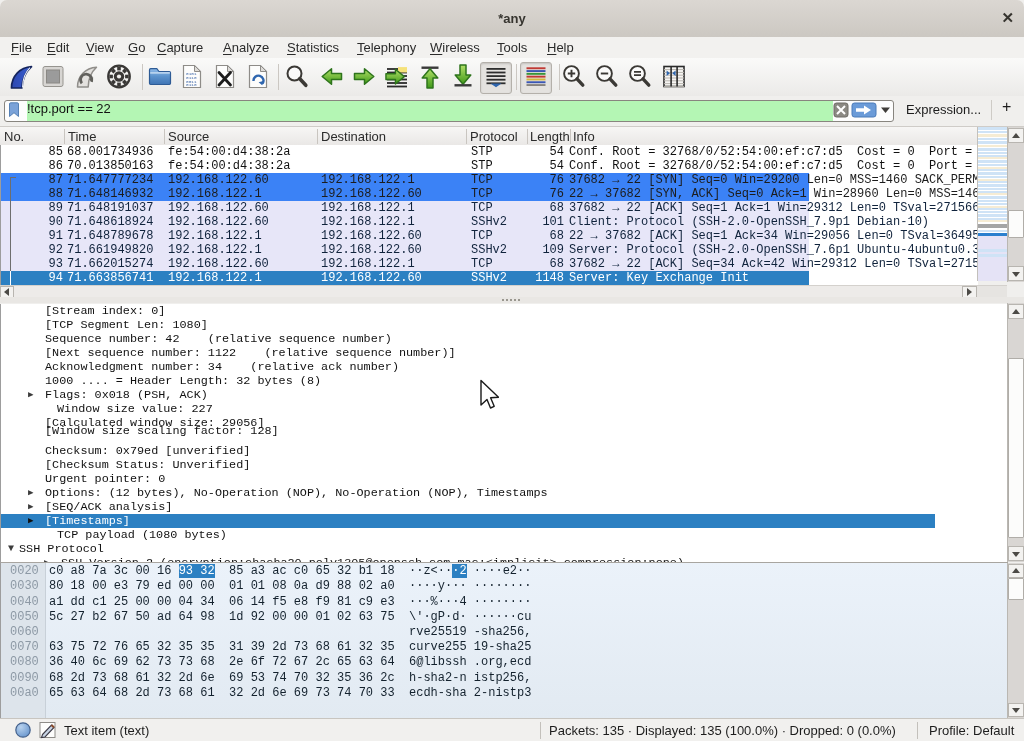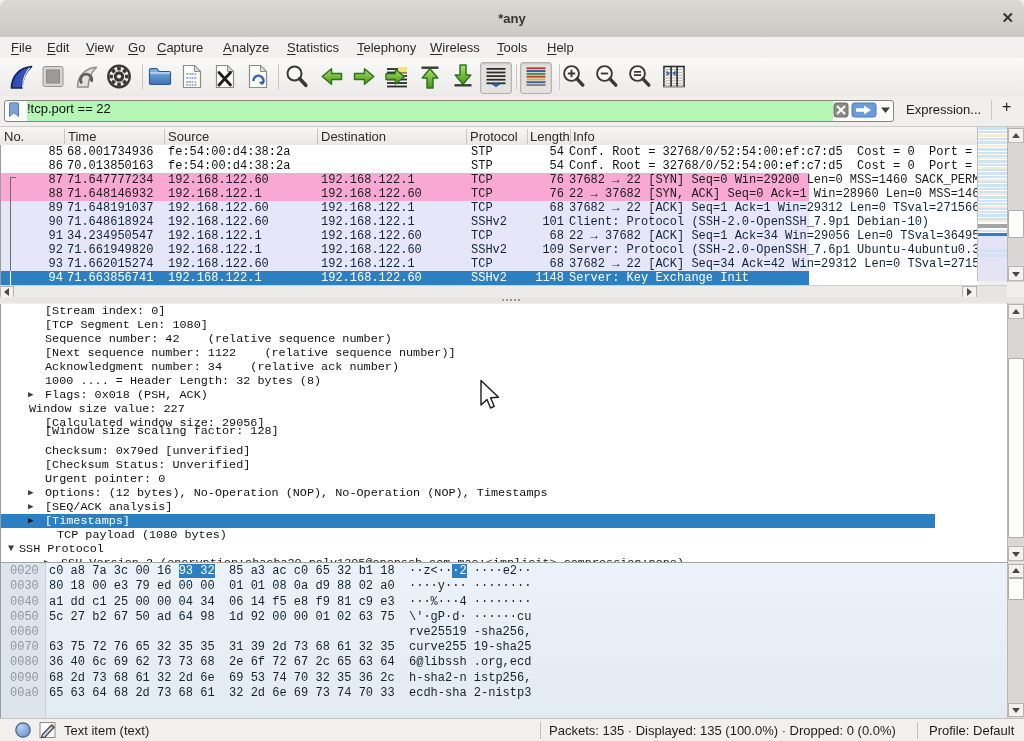--- a/index.html
+++ b/index.html
@@ -32,21 +32,21 @@
 #plbody{top:145px;left:0;width:977px;height:140px;background:#ffffff;border-left:1px solid #9d9d9d;}
 .prow{position:absolute;left:0;width:808px;height:14px;font-size:12px;line-height:14px;}
 .prow span{position:absolute;}
 .c-no{left:0;width:62px;text-align:right;}
 .c-time{left:66px;}
 .c-src{left:167px;}
 .c-dst{left:320px;}
 .c-proto{left:470px;}
 .c-len{left:500px;width:63px;text-align:right;}
 .c-info{left:568px;width:408px;overflow:hidden;}
-.r-gray{background:#f9a8d4;color:#1c1c1c;}
+.r-gray{background:#3b82f6;color:#1c1c1c;}
 .r-lav{background:#e7e6f8;color:#10233c;}
 .r-sel{background:#2c80c2;color:#ffffff;}
 .r-white{background:#ffffff;color:#111;}
 
 #minimap{top:127px;left:977px;width:30px;height:154px;background:#ffffff;border-left:1px solid #c3c0bb;}
 .mms{position:absolute;left:0;width:30px;}
 #plvscroll{top:127px;left:1007px;width:17px;height:155px;}
 #plhscroll{top:285px;left:0;width:1007px;height:12px;background:#edebe9;border-top:1px solid #d4d1cd;}
 #splitter1{top:297px;left:0;width:1024px;height:6px;background:#e9e7e4;}
 
@@ -286,21 +286,21 @@
     <span style="left:573px">Info</span>
   </div>
 
   <div class="abs" id="plbody">
 <div class="prow mono r-white" style="top:0px"><span class="c-no">85</span><span class="c-time">68.001734936</span><span class="c-src">fe:54:00:d4:38:2a</span><span class="c-dst"></span><span class="c-proto">STP</span><span class="c-len">54</span><span class="c-info">Conf. Root = 32768/0/52:54:00:ef:c7:d5  Cost = 0  Port = 0x8005</span></div>
 <div class="prow mono r-white" style="top:14px"><span class="c-no">86</span><span class="c-time">70.013850163</span><span class="c-src">fe:54:00:d4:38:2a</span><span class="c-dst"></span><span class="c-proto">STP</span><span class="c-len">54</span><span class="c-info">Conf. Root = 32768/0/52:54:00:ef:c7:d5  Cost = 0  Port = 0x8005</span></div>
 <div class="prow mono r-gray" style="top:28px"><span class="c-no">87</span><span class="c-time">71.647777234</span><span class="c-src">192.168.122.60</span><span class="c-dst">192.168.122.1</span><span class="c-proto">TCP</span><span class="c-len">76</span><span class="c-info">37682 → 22 [SYN] Seq=0 Win=29200 Len=0 MSS=1460 SACK_PERM=1 TS</span></div>
 <div class="prow mono r-gray" style="top:42px"><span class="c-no">88</span><span class="c-time">71.648146932</span><span class="c-src">192.168.122.1</span><span class="c-dst">192.168.122.60</span><span class="c-proto">TCP</span><span class="c-len">76</span><span class="c-info">22 → 37682 [SYN, ACK] Seq=0 Ack=1 Win=28960 Len=0 MSS=1460 SAC</span></div>
 <div class="prow mono r-lav" style="top:56px"><span class="c-no">89</span><span class="c-time">71.648191037</span><span class="c-src">192.168.122.60</span><span class="c-dst">192.168.122.1</span><span class="c-proto">TCP</span><span class="c-len">68</span><span class="c-info">37682 → 22 [ACK] Seq=1 Ack=1 Win=29312 Len=0 TSval=2715669 TSe</span></div>
 <div class="prow mono r-lav" style="top:70px"><span class="c-no">90</span><span class="c-time">71.648618924</span><span class="c-src">192.168.122.60</span><span class="c-dst">192.168.122.1</span><span class="c-proto">SSHv2</span><span class="c-len">101</span><span class="c-info">Client: Protocol (SSH-2.0-OpenSSH_7.9p1 Debian-10)</span></div>
-<div class="prow mono r-lav" style="top:84px"><span class="c-no">91</span><span class="c-time">34.234950547</span><span class="c-src">192.168.122.1</span><span class="c-dst">192.168.122.60</span><span class="c-proto">TCP</span><span class="c-len">68</span><span class="c-info">22 → 37682 [ACK] Seq=1 Ack=34 Win=29056 Len=0 TSval=36495869 T</span></div>
+<div class="prow mono r-lav" style="top:84px"><span class="c-no">91</span><span class="c-time">71.648789678</span><span class="c-src">192.168.122.1</span><span class="c-dst">192.168.122.60</span><span class="c-proto">TCP</span><span class="c-len">68</span><span class="c-info">22 → 37682 [ACK] Seq=1 Ack=34 Win=29056 Len=0 TSval=36495869 T</span></div>
 <div class="prow mono r-lav" style="top:98px"><span class="c-no">92</span><span class="c-time">71.661949820</span><span class="c-src">192.168.122.1</span><span class="c-dst">192.168.122.60</span><span class="c-proto">SSHv2</span><span class="c-len">109</span><span class="c-info">Server: Protocol (SSH-2.0-OpenSSH_7.6p1 Ubuntu-4ubuntu0.3)</span></div>
 <div class="prow mono r-lav" style="top:112px"><span class="c-no">93</span><span class="c-time">71.662015274</span><span class="c-src">192.168.122.60</span><span class="c-dst">192.168.122.1</span><span class="c-proto">TCP</span><span class="c-len">68</span><span class="c-info">37682 → 22 [ACK] Seq=34 Ack=42 Win=29312 Len=0 TSval=2715672 T</span></div>
 <div class="prow mono r-sel" style="top:126px"><span class="c-no">94</span><span class="c-time">71.663856741</span><span class="c-src">192.168.122.1</span><span class="c-dst">192.168.122.60</span><span class="c-proto">SSHv2</span><span class="c-len">1148</span><span class="c-info">Server: Key Exchange Init</span></div>
 <div class="abs" style="left:9px;top:32px;width:1px;height:94px;background:#6e6e6e;"></div>
       <div class="abs" style="left:9px;top:126px;width:1px;height:14px;background:#ffffff;"></div>
 <div class="abs" style="left:9px;top:32px;width:6px;height:1px;background:#6e6e6e;"></div>
 </div>
 
   </div>
   <div class="abs" id="minimap">
@@ -390,21 +390,21 @@
   </div>
 
   <div class="abs" id="details">
 <div class="drow mono" style="top:0px"><span style="position:absolute;left:44px">[Stream index: 0]</span></div>
 <div class="drow mono" style="top:14px"><span style="position:absolute;left:44px">[TCP Segment Len: 1080]</span></div>
 <div class="drow mono" style="top:28px"><span style="position:absolute;left:44px">Sequence number: 42    (relative sequence number)</span></div>
 <div class="drow mono" style="top:42px"><span style="position:absolute;left:44px">[Next sequence number: 1122    (relative sequence number)]</span></div>
 <div class="drow mono" style="top:56px"><span style="position:absolute;left:44px">Acknowledgment number: 34    (relative ack number)</span></div>
 <div class="drow mono" style="top:70px"><span style="position:absolute;left:44px">1000 .... = Header Length: 32 bytes (8)</span></div>
 <div class="drow mono" style="top:84px"><span class="tri" style="left:27px;top:0px;color:#3c3c3c">▶</span><span style="position:absolute;left:44px">Flags: 0x018 (PSH, ACK)</span></div>
-<div class="drow mono" style="top:98px"><span style="position:absolute;left:28px">Window size value: 227</span></div>
+<div class="drow mono" style="top:98px"><span style="position:absolute;left:56px">Window size value: 227</span></div>
 <div class="drow mono" style="top:112px"><span style="position:absolute;left:44px">[Calculated window size: 29056]</span></div>
 <div class="drow mono" style="top:120px"><span style="position:absolute;left:44px">[Window size scaling factor: 128]</span></div>
 <div class="drow mono" style="top:140px"><span style="position:absolute;left:44px">Checksum: 0x79ed [unverified]</span></div>
 <div class="drow mono" style="top:154px"><span style="position:absolute;left:44px">[Checksum Status: Unverified]</span></div>
 <div class="drow mono" style="top:168px"><span style="position:absolute;left:44px">Urgent pointer: 0</span></div>
 <div class="drow mono" style="top:182px"><span class="tri" style="left:27px;top:0px;color:#3c3c3c">▶</span><span style="position:absolute;left:44px">Options: (12 bytes), No-Operation (NOP), No-Operation (NOP), Timestamps</span></div>
 <div class="drow mono" style="top:196px"><span class="tri" style="left:27px;top:0px;color:#3c3c3c">▶</span><span style="position:absolute;left:44px">[SEQ/ACK analysis]</span></div>
 <div class="drow mono dsel" style="top:210px"><span class="tri" style="left:27px;top:0px;color:#101010">▶</span><span style="position:absolute;left:44px">[Timestamps]</span></div>
 <div class="drow mono" style="top:224px"><span style="position:absolute;left:56px">TCP payload (1080 bytes)</span></div>
 <div class="drow mono" style="top:238px"><span class="tri" style="left:7px;top:0px;font-size:10px;">▼</span><span style="position:absolute;left:18px">SSH Protocol</span></div>

